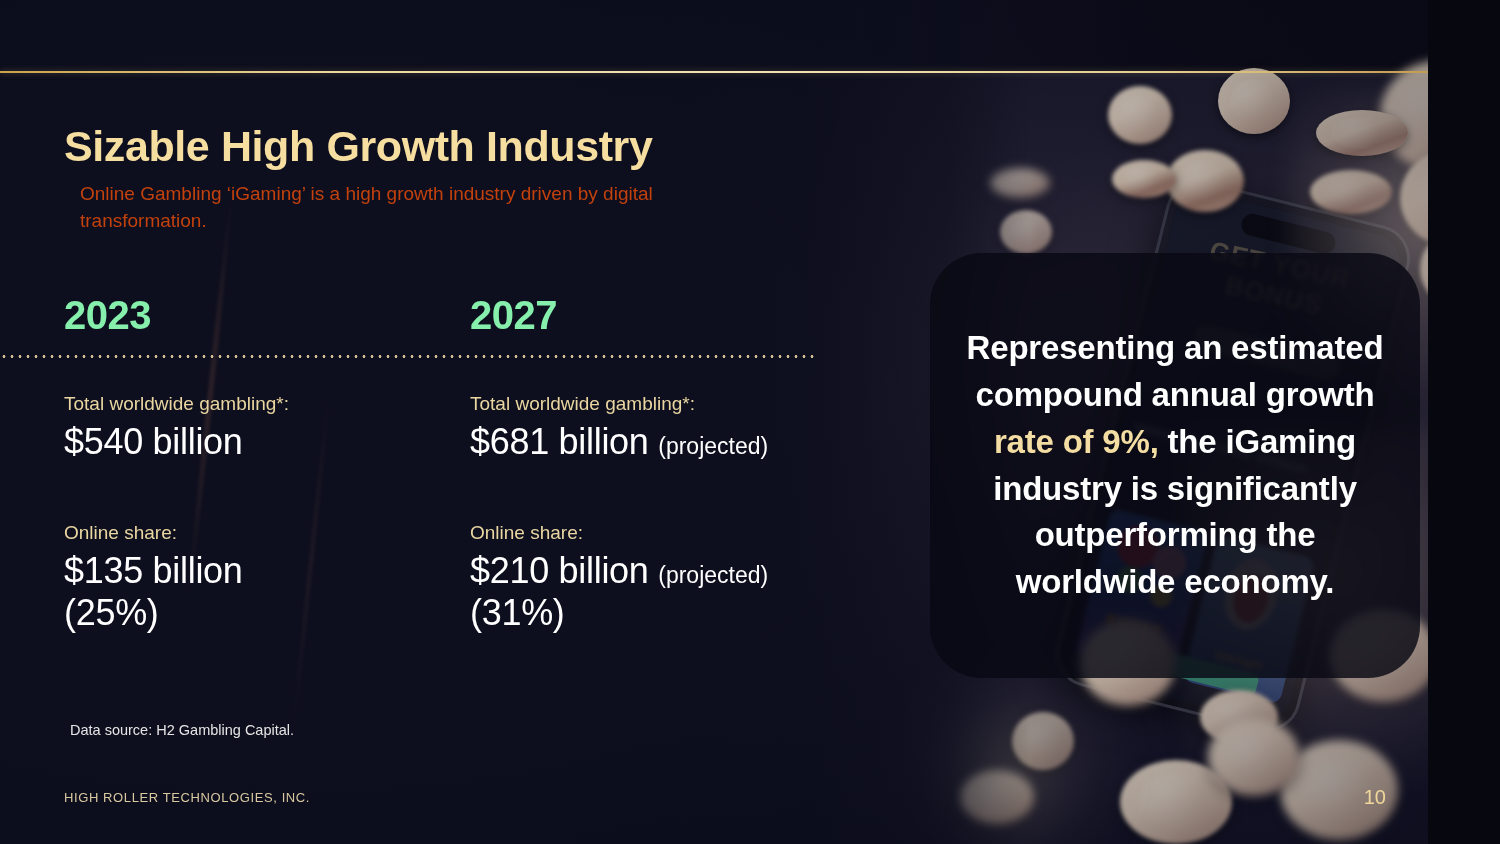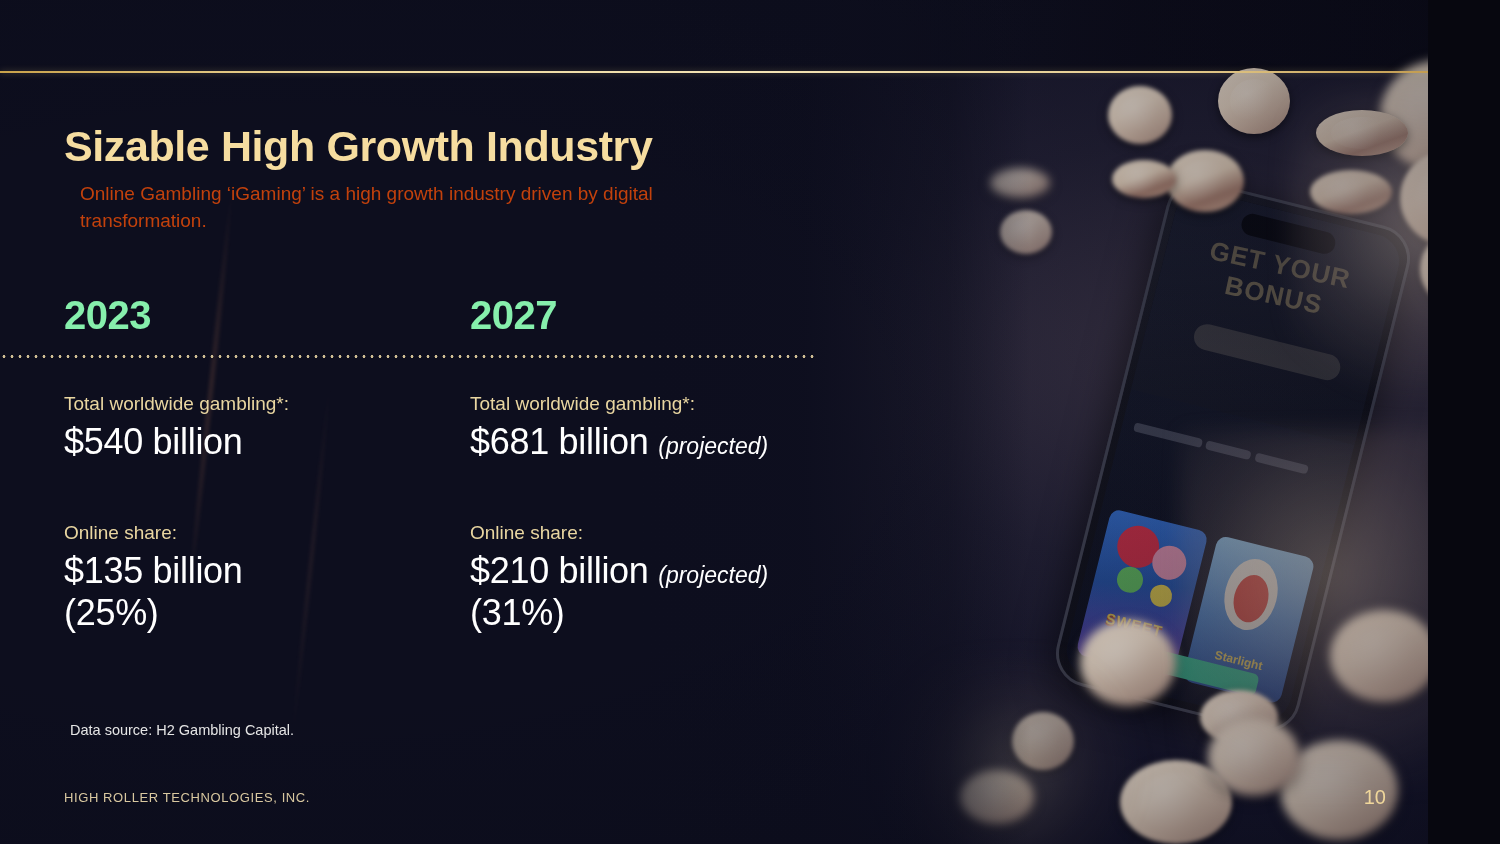--- a/index.html
+++ b/index.html
@@ -179,21 +179,21 @@
   .metric { position: absolute; }
   .m-label {
     font-size: 19px; color: #e9d6a1; font-weight: 400; line-height: 1.3;
     margin-bottom: 4px;
   }
   .m-value {
     font-size: 36px; color: #ffffff; font-weight: 400; letter-spacing: -0.3px;
     line-height: 1.18; white-space: nowrap;
   }
   .m-value .proj {
-    font-size: 23px; color: #ffffff; letter-spacing: 0; font-style: italic;
+    font-size: 23px; color: #ffffff; letter-spacing: 0;
   }
   .m-value.multiline { white-space: normal; }
 
   
   .m-2023-total  { left: 64px;  top: 392px; }
   .m-2027-total  { left: 470px; top: 392px; }
   .m-2023-online { left: 64px;  top: 521px; }
   .m-2027-online { left: 470px; top: 521px; }
 
   
@@ -329,20 +329,23 @@
     <div class="metric m-2023-online">
       <div class="m-label">Online share:</div>
       <div class="m-value multiline"><span>$135 billion</span><br><span>(25%)</span></div>
     </div>
 
     <div class="metric m-2027-online">
       <div class="m-label">Online share:</div>
       <div class="m-value multiline"><span>$210 billion</span> <span class="proj">(projected)</span><br><span>(31%)</span></div>
     </div>
 
+    <div class="callout">
+      <p><span>Representing an estimated compound annual growth </span><span class="hl">rate of 9%,</span><span> the iGaming industry is significantly outperforming the worldwide economy.</span></p>
+    </div>
 
     <div class="foot foot-1">Data source: H2 Gambling Capital.</div>
 
     <div class="brand">HIGH ROLLER TECHNOLOGIES, INC.</div>
     <div class="page-num">10</div>
   </div>
 
 </div>
 
 </body></html>

